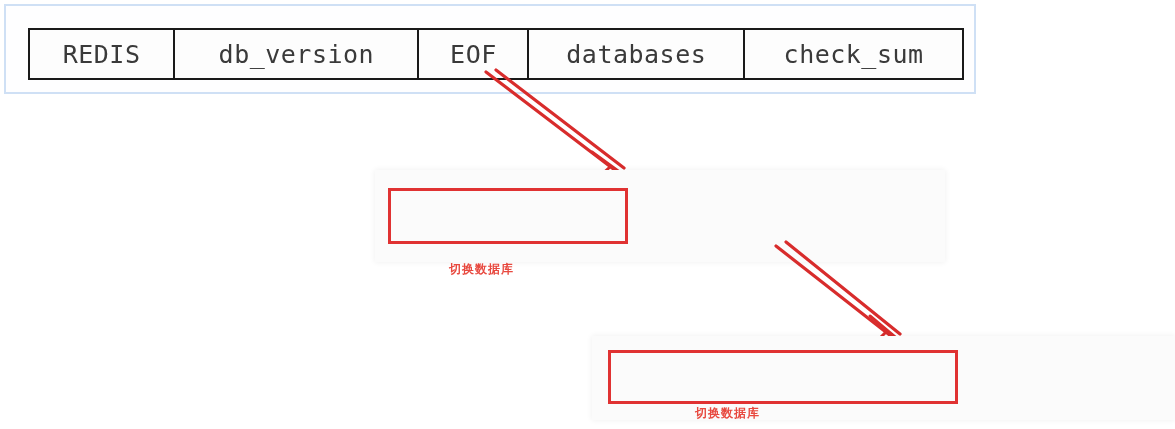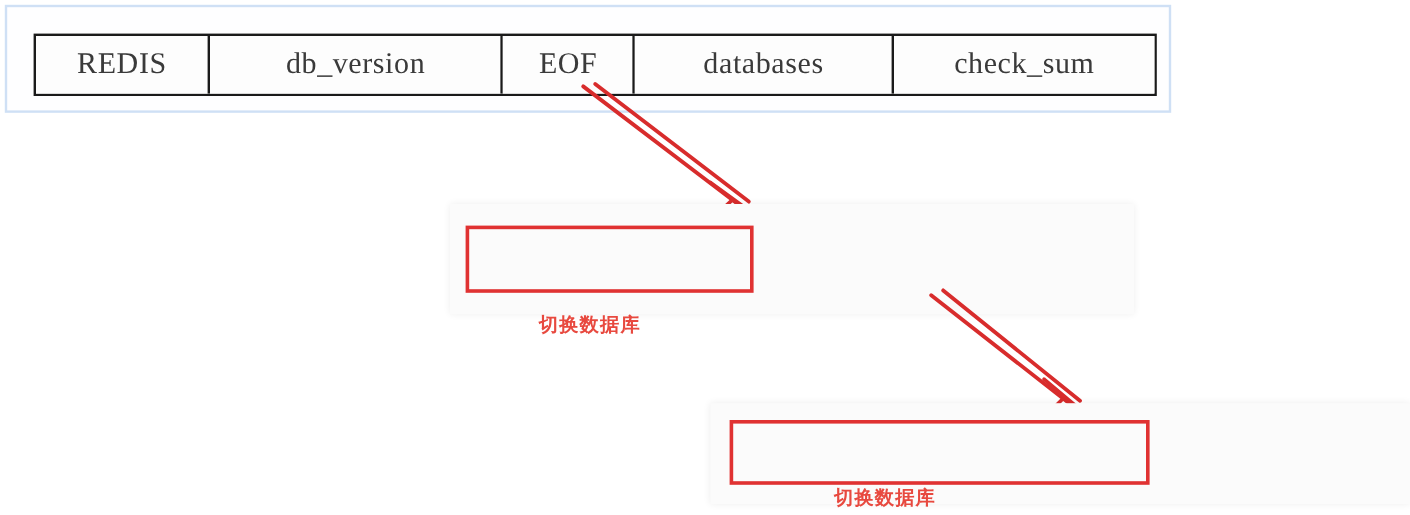--- a/index.html
+++ b/index.html
@@ -73,21 +73,21 @@
   }
   .cell:last-child { border-right: none; }
 
   
   #strip-row1 {
     left: 22px;
     top: 22px;
     width: 936px;
     height: 52px;
   }
-  #strip-row1 .cell { font-size: 25px; font-family: Liberation Serif, serif; }
+  #strip-row1 .cell { font-size: 25px; }
   #strip-row1 .c0 { width: 148px; }
   #strip-row1 .c1 { width: 249px; }
   #strip-row1 .c2 { width: 220px; }
   #strip-row1 .c3 { width: 112px; }
   #strip-row1 .c4 { width: 221px; }
 
   
   #strip-row2 {
     left: 390px;
     top: 190px;
@@ -117,21 +117,21 @@
     top: 350px;
     width: 350px;
     height: 54px;
   }
 
   
   .anno {
     position: absolute;
     color: #e8493f;
     font-family: "DejaVu Sans", "Liberation Sans", sans-serif;
-    font-size: 16px;
+    font-size: 12px;
     font-weight: 700;
     letter-spacing: 1px;
     white-space: nowrap;
   }
   #anno-row2 { left: 449px; top: 261px; }
   #anno-row3 { left: 695px; top: 405px; }
 
   
   .arrow-svg {
     position: absolute;

